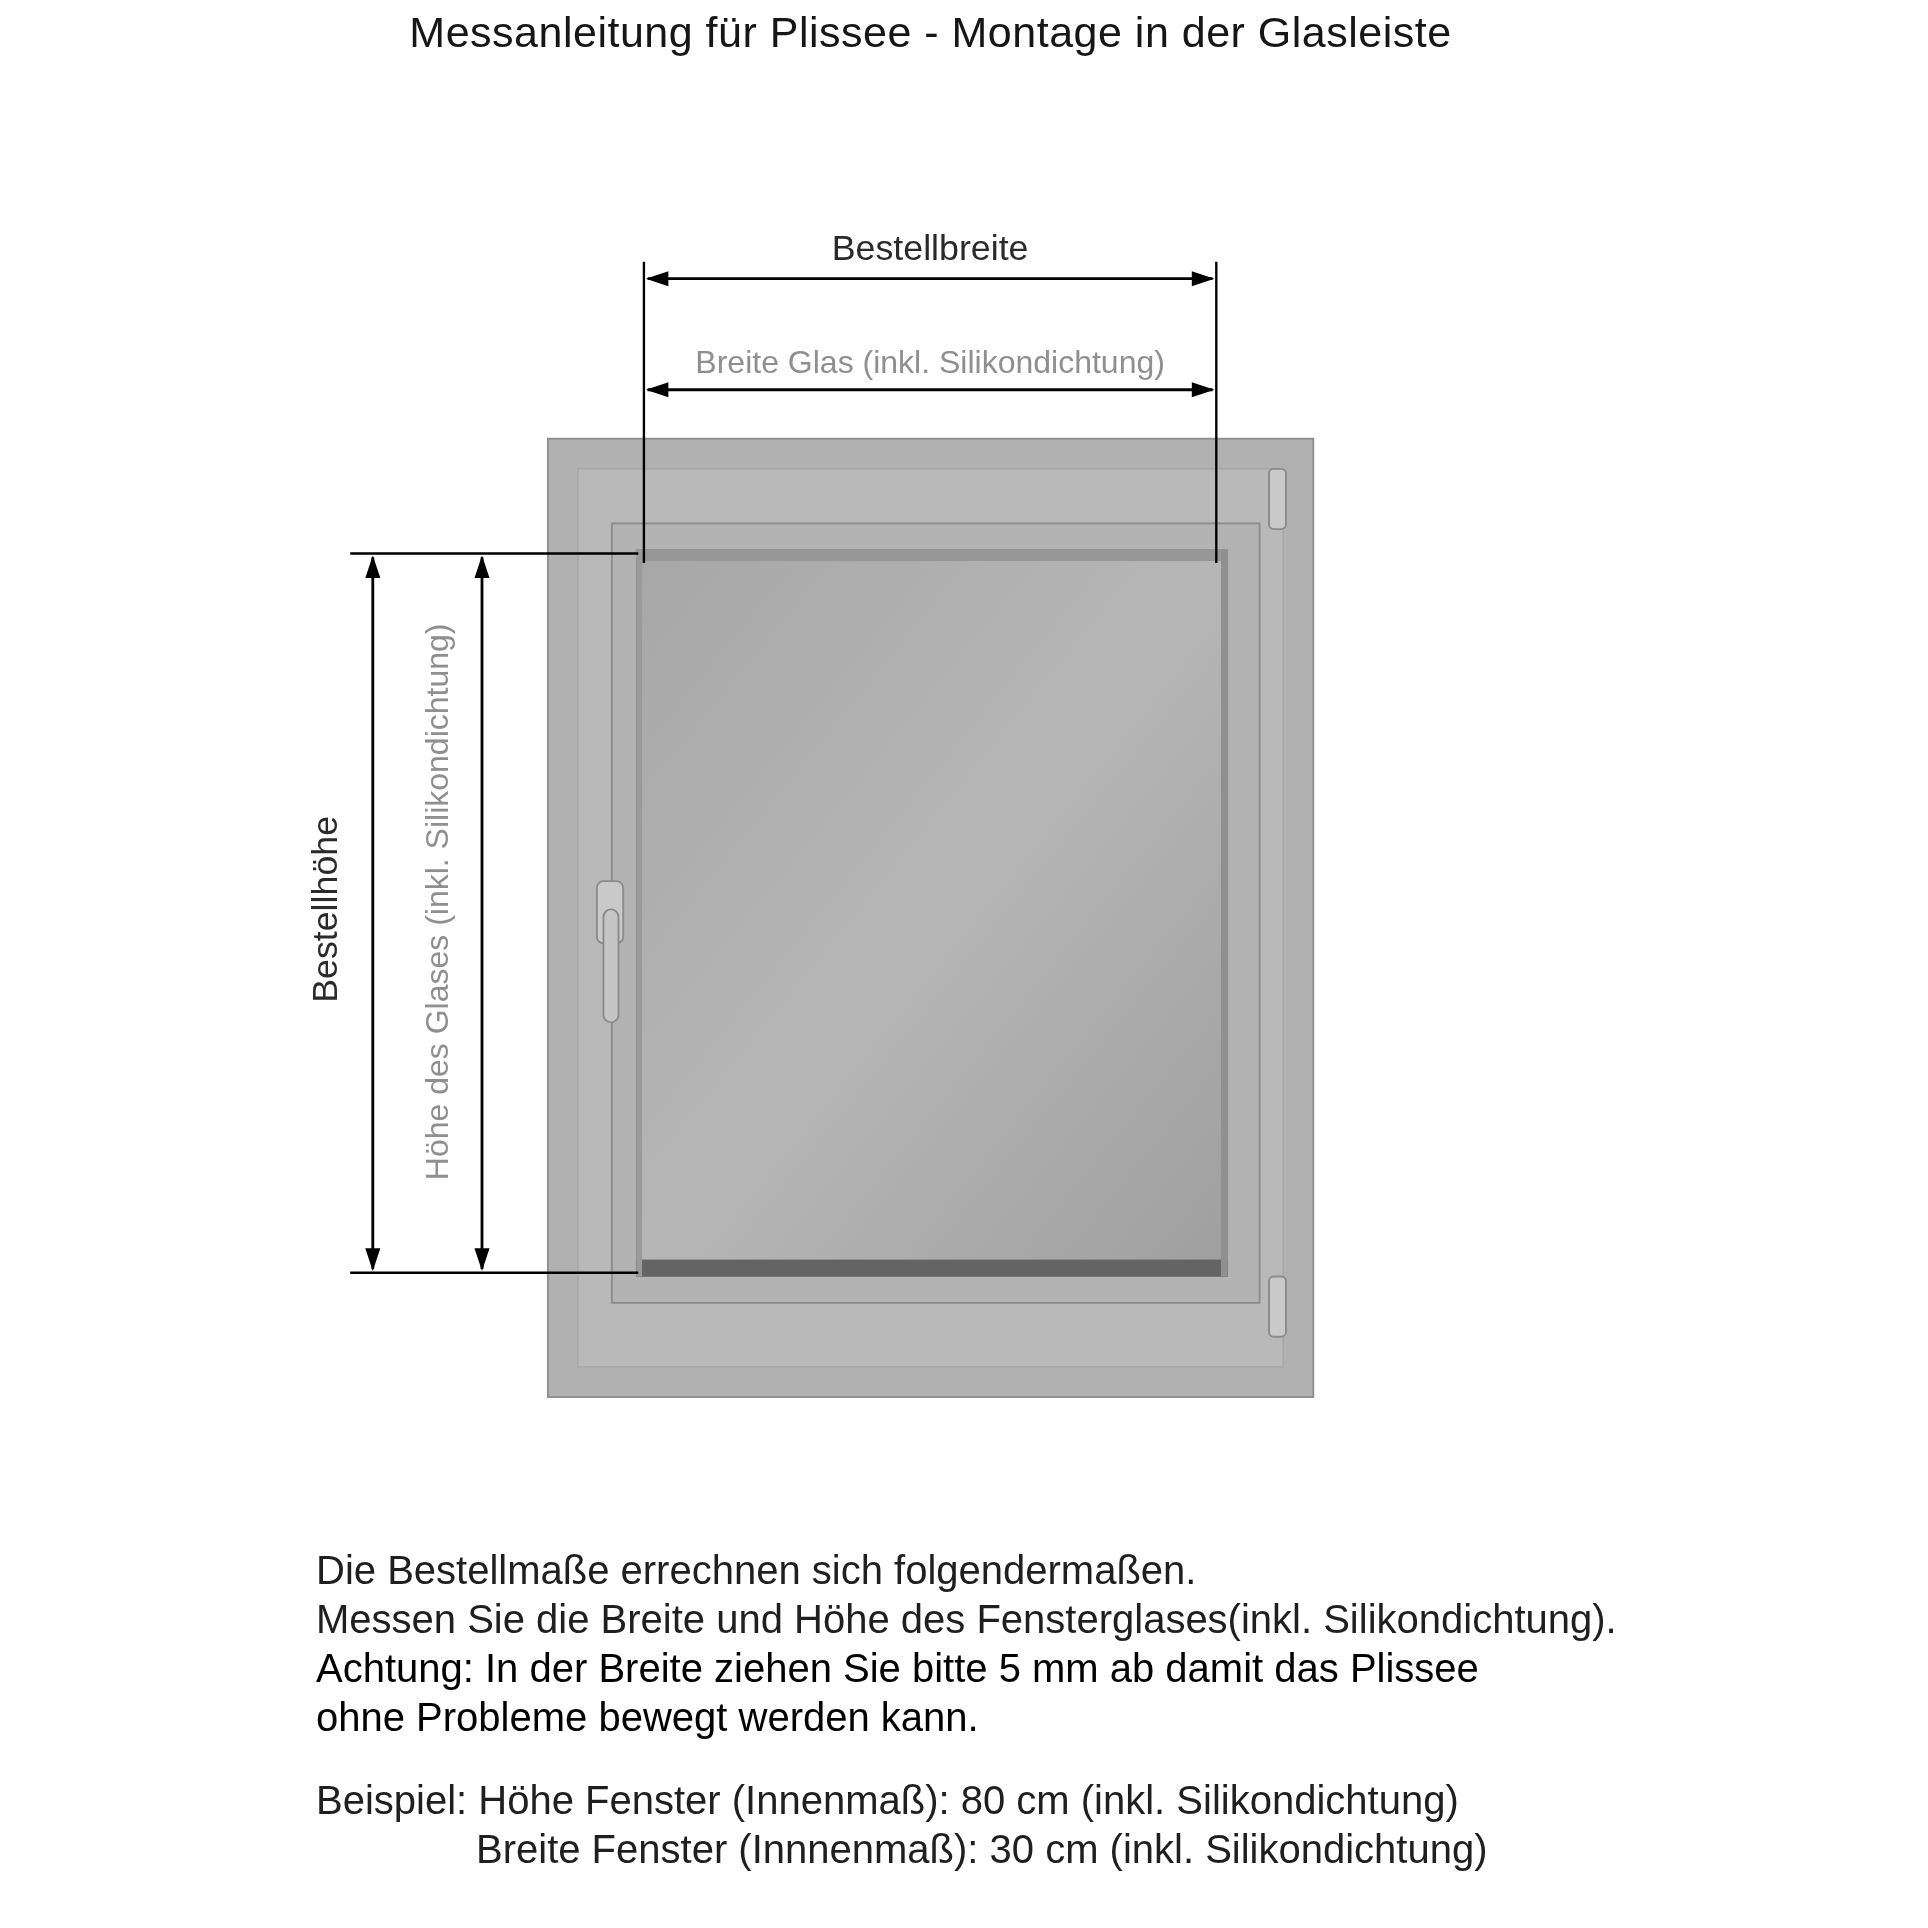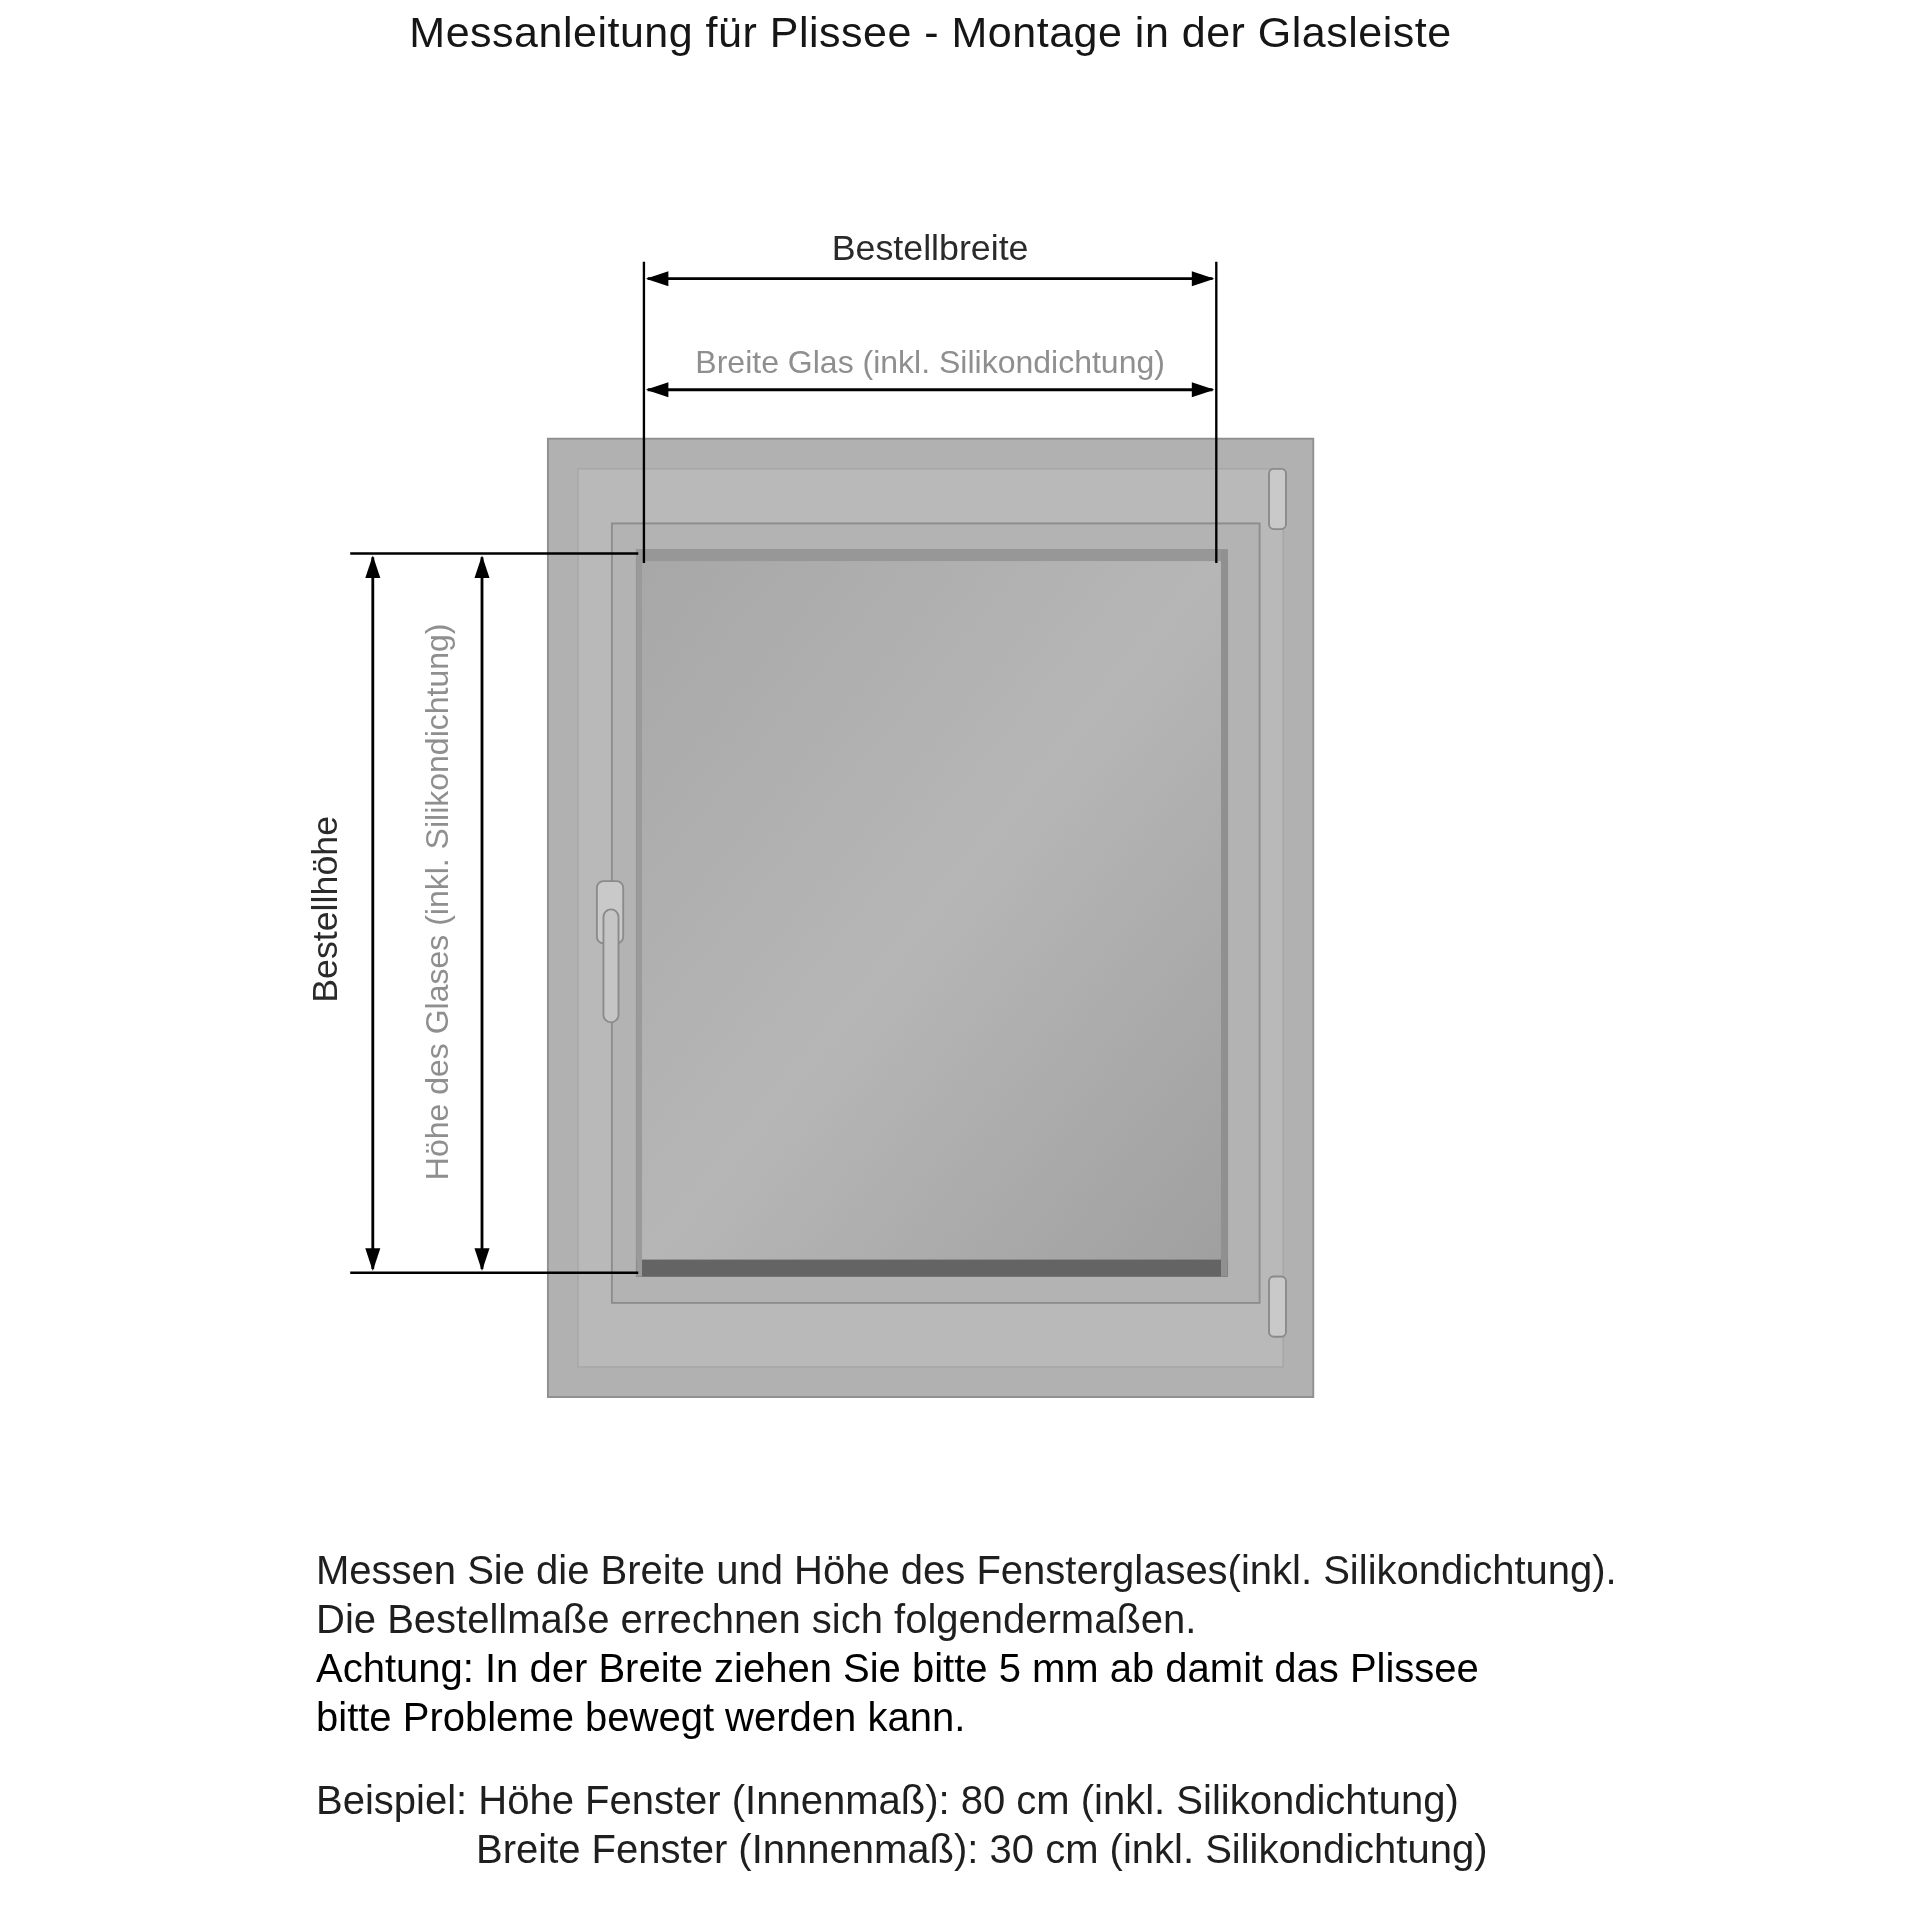--- a/index.html
+++ b/index.html
@@ -103,23 +103,23 @@
 
       <line x1="512" y1="592" x2="512" y2="1348" stroke-width="3"></line>
       <polygon points="512,590 504,614 520,614" fill="#000000" stroke="none"></polygon>
       <polygon points="512,1350 504,1326 520,1326" fill="#000000" stroke="none"></polygon>
     </g>
     <text x="358" y="966" text-anchor="middle" transform="rotate(-90 358 966)" class="dim-label-dark">Bestellhöhe</text>
     <text x="476" y="958" text-anchor="middle" transform="rotate(-90 476 958)" class="dim-label-muted">Höhe des Glases (inkl. Silikondichtung)</text>
   </svg>
 
   <div class="instructions">
+    <div>Die Bestellmaße errechnen sich folgendermaßen.</div>
     <div>Messen Sie die Breite und Höhe des Fensterglases(inkl. Silikondichtung).</div>
-    <div>Die Bestellmaße errechnen sich folgendermaßen.</div>
     <div class="warning">Achtung: In der Breite ziehen Sie bitte 5 mm ab damit das Plissee</div>
-    <div class="warning">bitte Probleme bewegt werden kann.</div>
+    <div class="warning">ohne Probleme bewegt werden kann.</div>
     <div class="spacer"></div>
     <div>Beispiel: Höhe Fenster (Innenmaß): 80 cm (inkl. Silikondichtung)</div>
     <div class="indent">Breite Fenster (Innnenmaß): 30 cm  (inkl. Silikondichtung)</div>
   </div>
 
 </div>
 
 
 </body></html>

